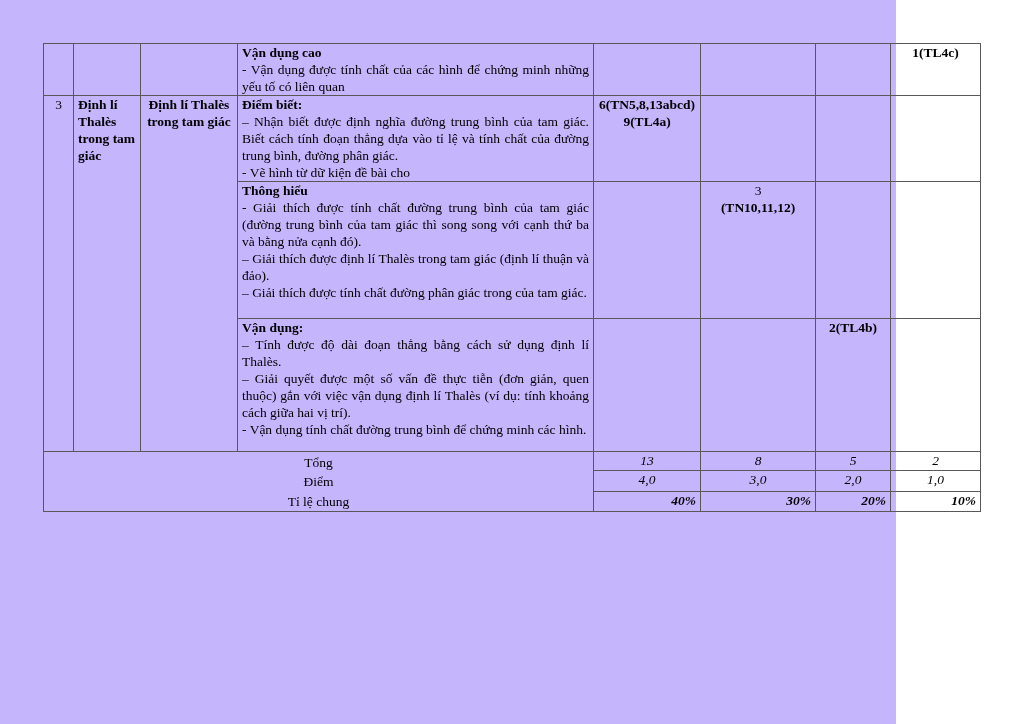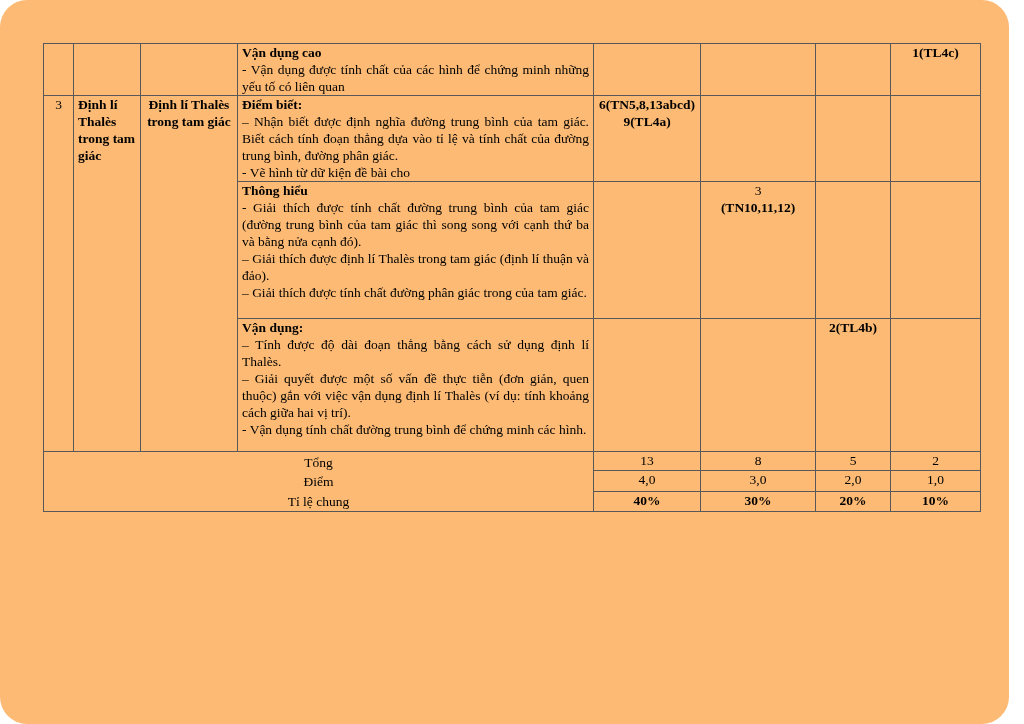--- a/index.html
+++ b/index.html
@@ -5,26 +5,25 @@
   html, body {
     margin: 0;
     padding: 0;
     background: #ffffff;
     width: 1024px;
     height: 724px;
     overflow: hidden;
   }
   .page {
     position: relative;
-    width: 1009px;
+    width: 896px;
     height: 724px;
-    background: #fdba74;
+    background: #c4b5fd;
     font-family: "Liberation Serif", "DejaVu Serif", serif;
     color: #000000;
-    border-radius: 27px;
   }
   table.matrix {
     position: absolute;
     left: 43px;
     top: 43px;
     width: 937px;
     border-collapse: collapse;
     table-layout: fixed;
     font-family: "Liberation Serif", "DejaVu Serif", serif;
     font-size: 13.5px;
@@ -83,22 +82,23 @@
     font-weight: normal;
   }
   .summary-label-line.l1 { height: 18px; padding-top: 1px; }
   .summary-label-line.l2 { height: 20px; }
   .summary-label-line.l3 { height: 20px; }
   td.summary-value {
     text-align: center;
     vertical-align: middle;
     line-height: 16px;
     padding: 0 2px;
-  }
-  tr.tile-row td.summary-value { font-weight: bold; }
+    font-style: italic;
+  }
+  tr.tile-row td.summary-value { font-weight: bold; text-align: right; }
 </style>
 </head>
 <body>
 
 <div class="page">
   <table class="matrix">
     <colgroup>
       <col style="width:30px">
       <col style="width:67px">
       <col style="width:97px">

